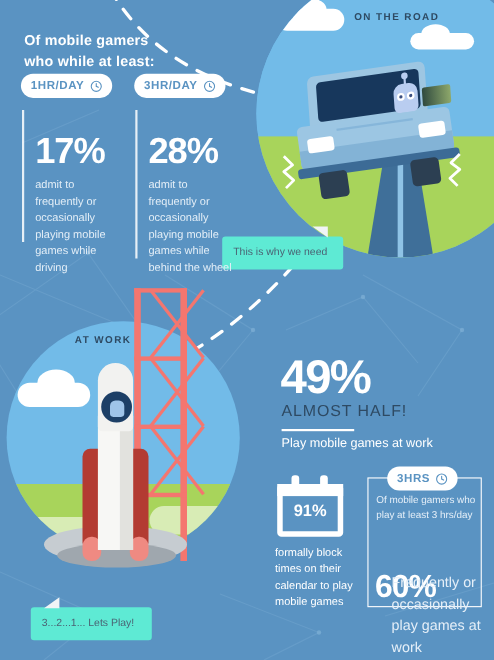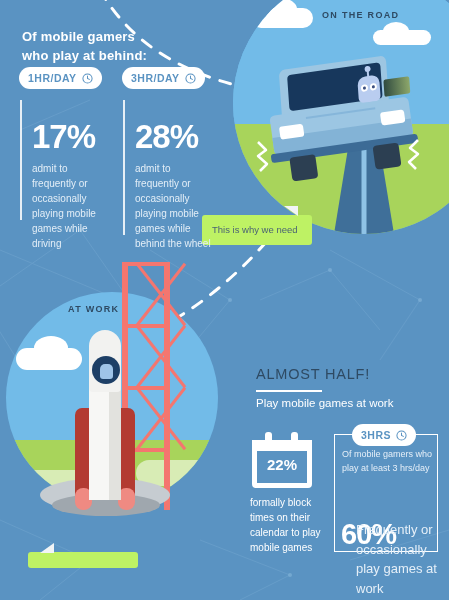--- a/index.html
+++ b/index.html
@@ -123,21 +123,21 @@
     font-size:33px; font-weight:bold; color:#ffffff; letter-spacing:-1px;
     line-height:1;
     margin-top:20px;
   }
   .stat-desc {
     margin-top:8px; font-size:10px; color:#e3eef7; line-height:1.5;
   }
 
   
   .bubble {
-    position:absolute; background:#bef264; border-radius:3px;
+    position:absolute; background:#5eead4; border-radius:3px;
     padding:8px 10px; font-size:9.5px; color:#4b6374; line-height:1.5;
   }
   .bubble::after {
     content:""; position:absolute; width:0; height:0;
     border-style:solid;
   }
   .bubble.tail-up-left::after {
     top:-9px; left:12px;
     border-width:0 0 10px 14px; border-color:transparent transparent #f1f4f6 transparent;
   }
@@ -339,21 +339,21 @@
     <path d="M258 142 l8 8 l-8 6 l9 8 l-7 7" stroke="#ffffff" stroke-width="2.5" fill="none" stroke-linejoin="round"></path>
     <path d="M418 140 l-8 8 l8 6 l-9 8 l7 7" stroke="#ffffff" stroke-width="2.5" fill="none" stroke-linejoin="round"></path>
   </svg>
 
   <div class="bubble tail-up-right" style="left:202px; top:215px; width:110px;">
     <div>This is why we need</div>
   </div>
 
   <div class="head-title">
     <div>Of mobile gamers</div>
-    <div>who play at behind:</div>
+    <div>who while at least:</div>
   </div>
 
   <div class="pill" style="left:19px; top:67px;">
     <span class="pill-label">1HR/DAY</span>
     <svg class="clock-ic" viewBox="0 0 24 24">
       <circle cx="12" cy="12" r="10" fill="none" stroke="#5a93c2" stroke-width="2.2"></circle>
       <path d="M12 6.5 V12 L16 14" fill="none" stroke="#5a93c2" stroke-width="2.2" stroke-linecap="round"></path>
     </svg>
   </div>
   <div class="stat-col" style="left:20px; top:100px; width:92px; height:120px;">
@@ -408,32 +408,34 @@
     <div class="rk-foot" style="left:43px;"></div>
     <div class="rk-body"></div>
     <div class="rk-body-shade"></div>
     <div class="rk-nose"></div>
     <div class="rk-win">
       <div class="rk-robot"></div>
     </div>
   </div>
 
   <div class="bubble tail-up-left" style="left:28px; top:552px; width:110px;">
-  </div>
-
+    <div>3...2...1... Lets Play!</div>
+  </div>
+
+  <div class="big-pct">49%</div>
   <div class="big-sub">ALMOST HALF!</div>
   <div class="divider"></div>
   <div class="big-caption">Play mobile games at work</div>
 
   <div class="cal-icon">
     <div class="cal-ring" style="left:13px;"></div>
     <div class="cal-ring" style="left:39px;"></div>
     <div class="cal-frame"></div>
     <div class="cal-top"></div>
-    <div class="cal-pct">22%</div>
+    <div class="cal-pct">91%</div>
   </div>
   <div class="cal-desc">formally block times on their calendar to play mobile games</div>
 
   <div class="panel"></div>
   <div class="pill pill-3hrs">
     <span class="pill-label">3HRS</span>
     <svg class="clock-ic" viewBox="0 0 24 24">
       <circle cx="12" cy="12" r="10" fill="none" stroke="#5a93c2" stroke-width="2.2"></circle>
       <path d="M12 6.5 V12 L16 14" fill="none" stroke="#5a93c2" stroke-width="2.2" stroke-linecap="round"></path>
     </svg>

